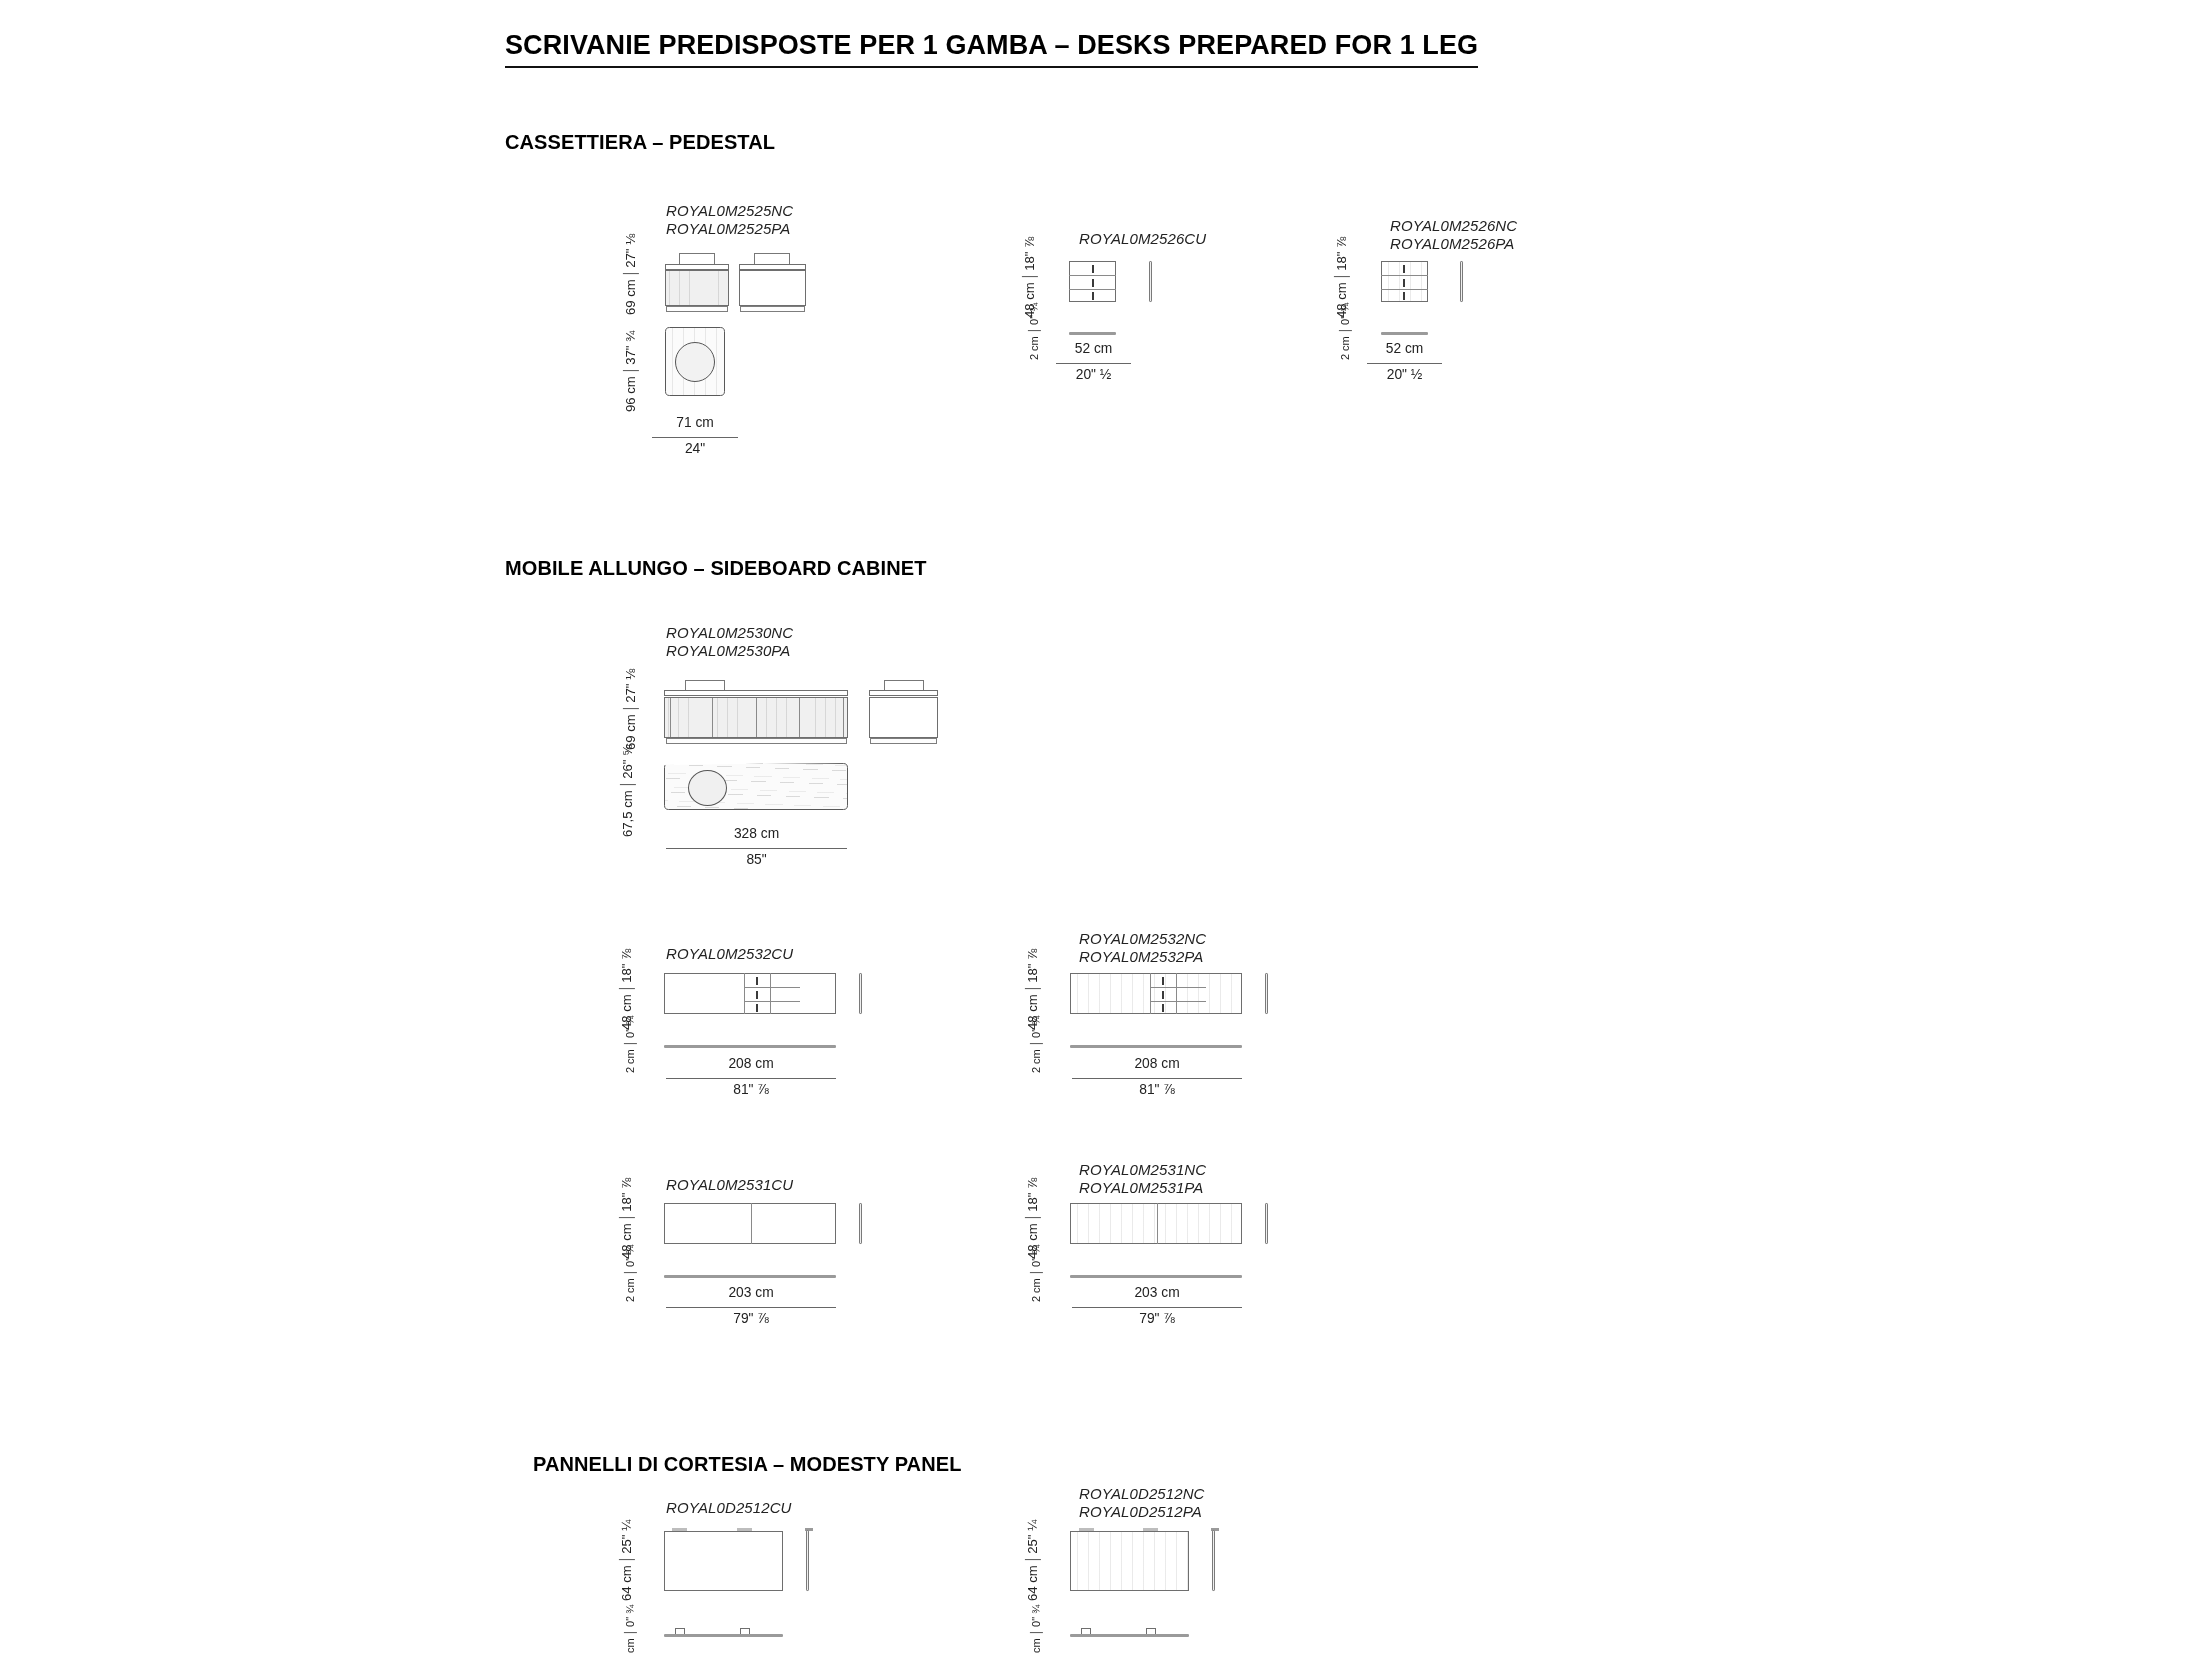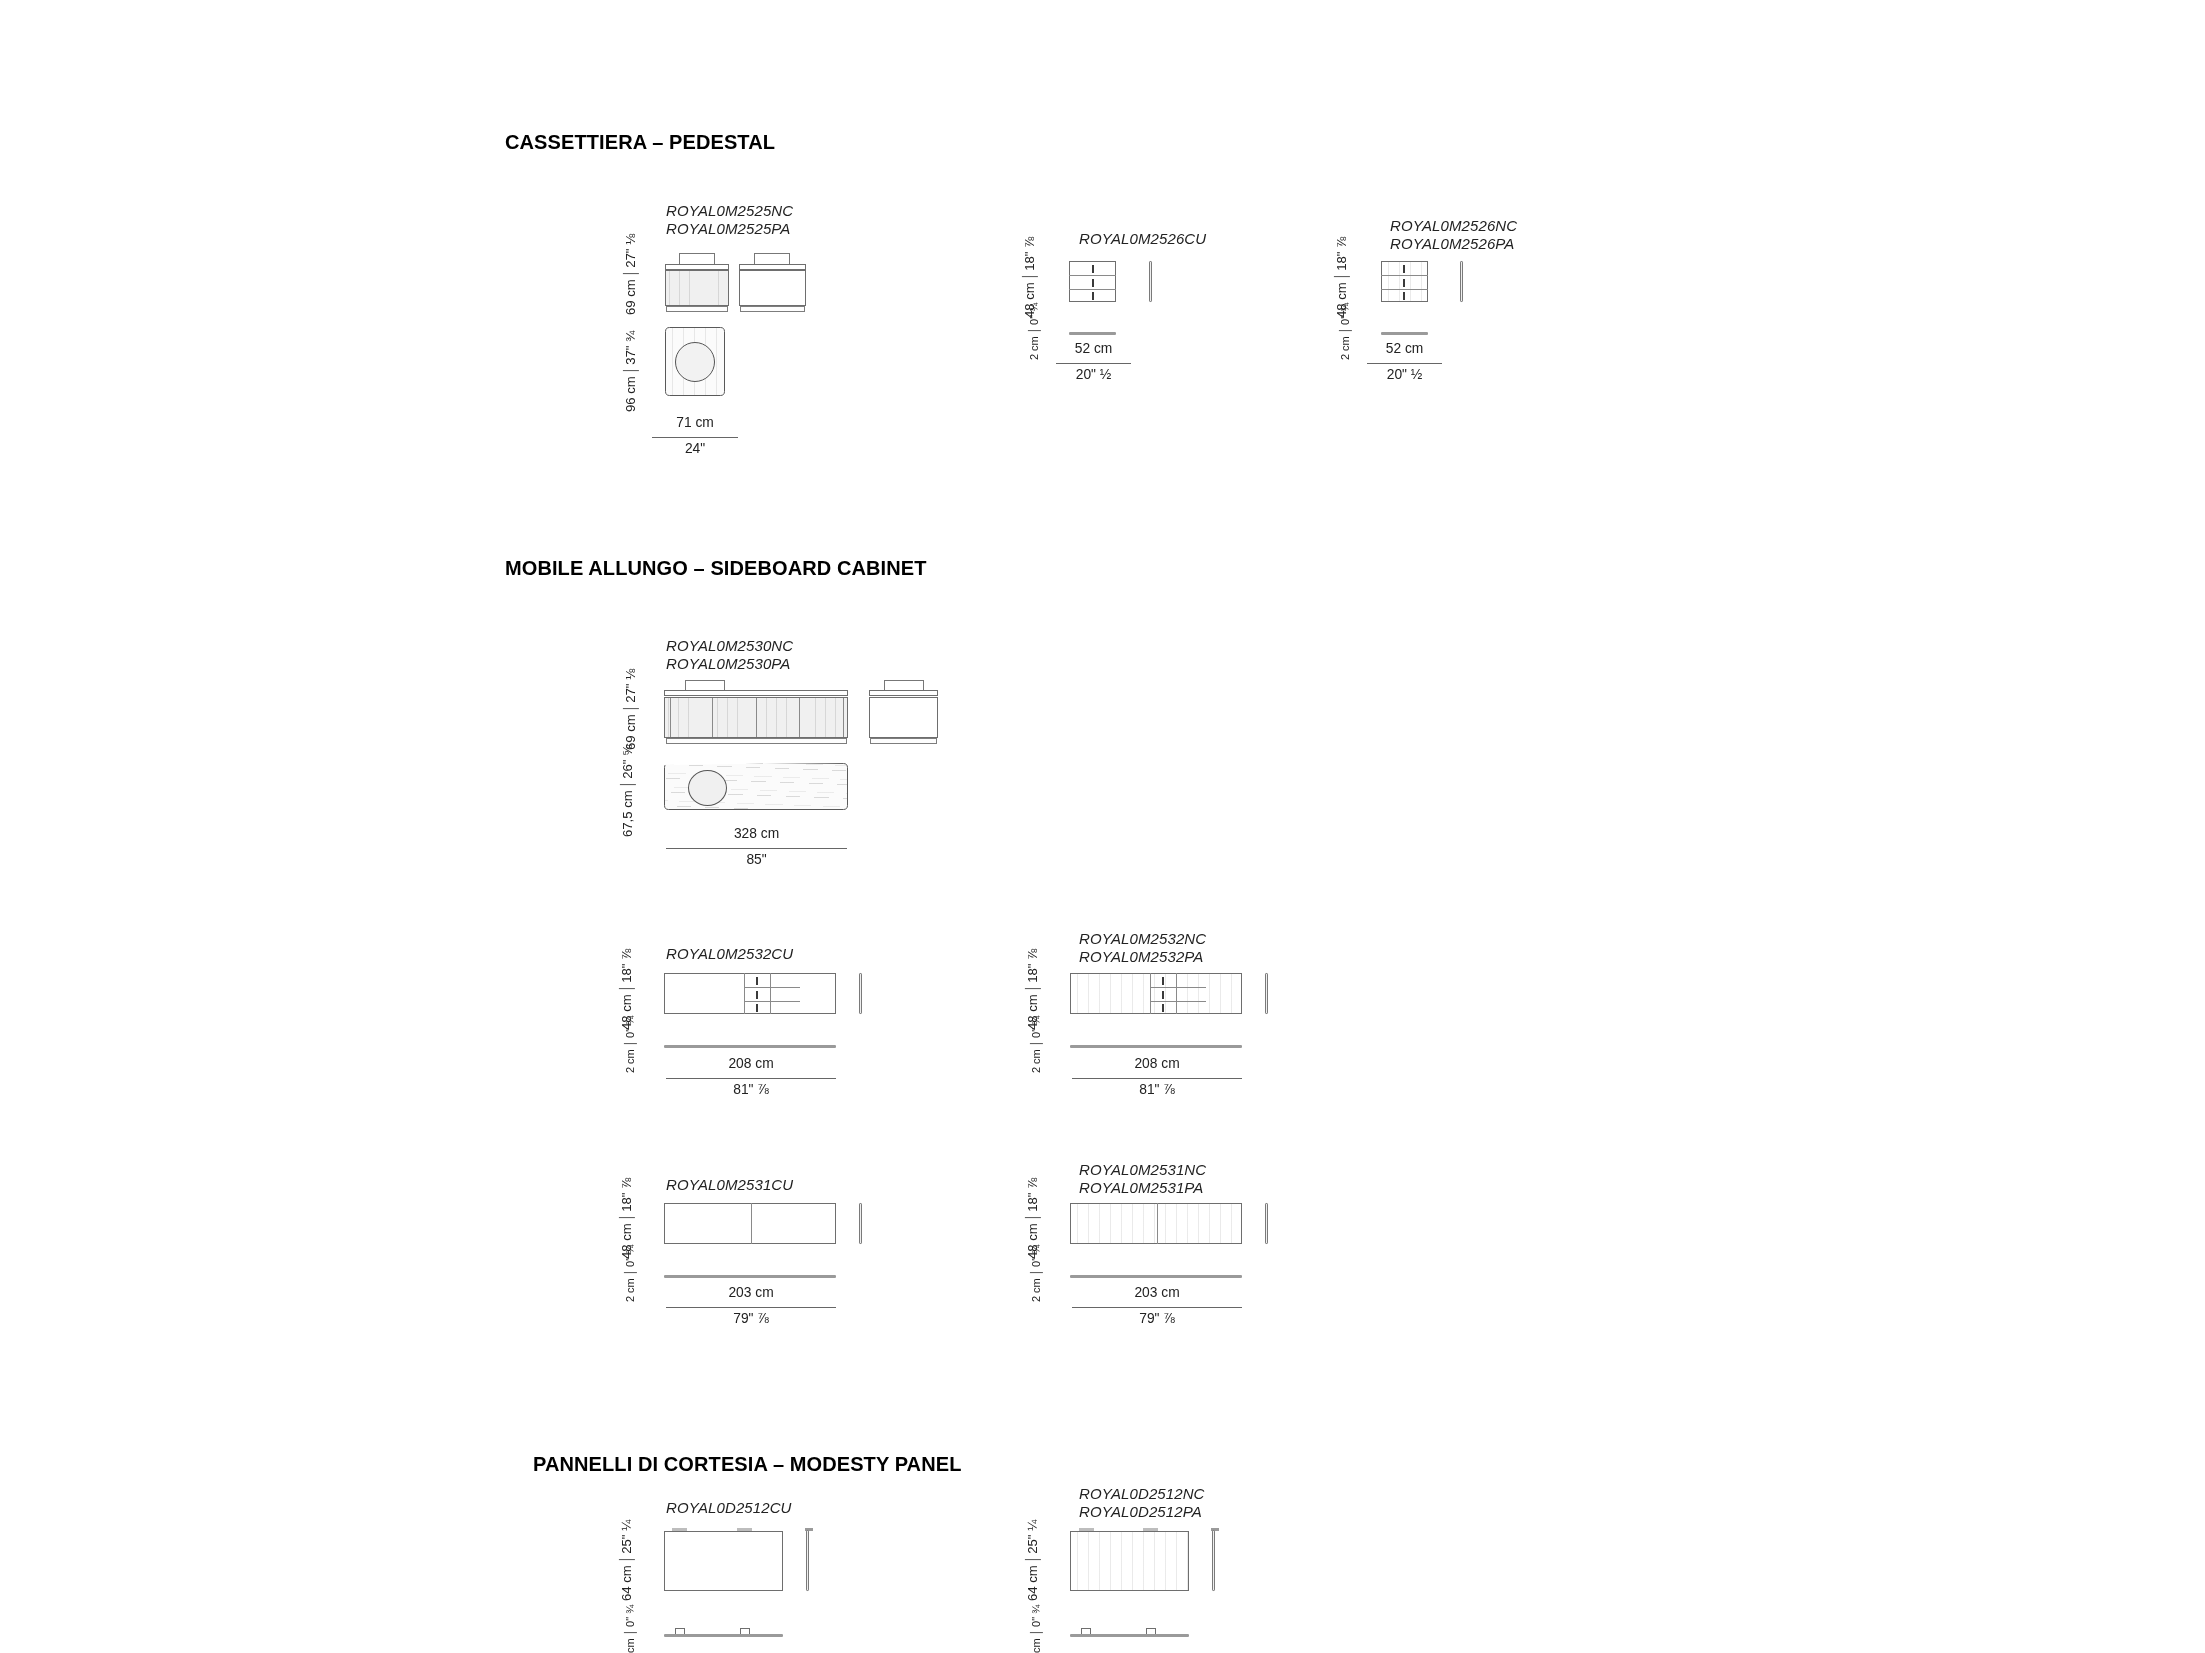--- a/index.html
+++ b/index.html
@@ -106,20 +106,21 @@
       rgba(125,125,125,0.00) 0px, rgba(125,125,125,0.00) 3.4px,
       rgba(125,125,125,0.22) 3.4px, rgba(125,125,125,0.22) 4px,
       rgba(125,125,125,0.00) 4px, rgba(125,125,125,0.00) 9.8px);
   }
 </style>
 </head>
 <body>
 
 <div class="page">
 
+  <div class="main-title">SCRIVANIE PREDISPOSTE PER 1 GAMBA – DESKS PREPARED FOR 1 LEG</div>
 
   <div class="section-title" style="left:505px;top:131px;text-align:center;">CASSETTIERA – PEDESTAL</div>
 
   <div class="block" style="left:666px;top:202px;">
     <div class="codes">ROYAL0M2525NC</div>
     <div class="codes">ROYAL0M2525PA</div>
   </div>
 
   <div>
 
@@ -201,21 +202,21 @@
     </div>
     <div class="dw" style="left:1381px;top:332px;width:47px;height:2.9px;background:#9a9a9a;border-radius:1.1px;"></div>
     <div class="hdim" style="left:1367px;top:341px;width:75px;">
       <span class="cm">52 cm</span>
       <span class="inch">20" ½</span>
     </div>
   </div>
 
   <div class="section-title" style="left:505px;top:557px;">MOBILE ALLUNGO – SIDEBOARD CABINET</div>
 
-  <div class="block" style="left:666px;top:637px;">
+  <div class="block" style="left:666px;top:624px;">
     <div class="codes">ROYAL0M2530NC</div>
     <div class="codes">ROYAL0M2530PA</div>
   </div>
   <div>
     <div class="vdim" style="left:639px;top:734px;">
       <span class="cm">69 cm</span>
       <span class="inch">27" ⅛</span>
     </div>
 
     <div class="dw captab" style="left:685px;top:680px;width:40px;height:11.5px;"></div>

